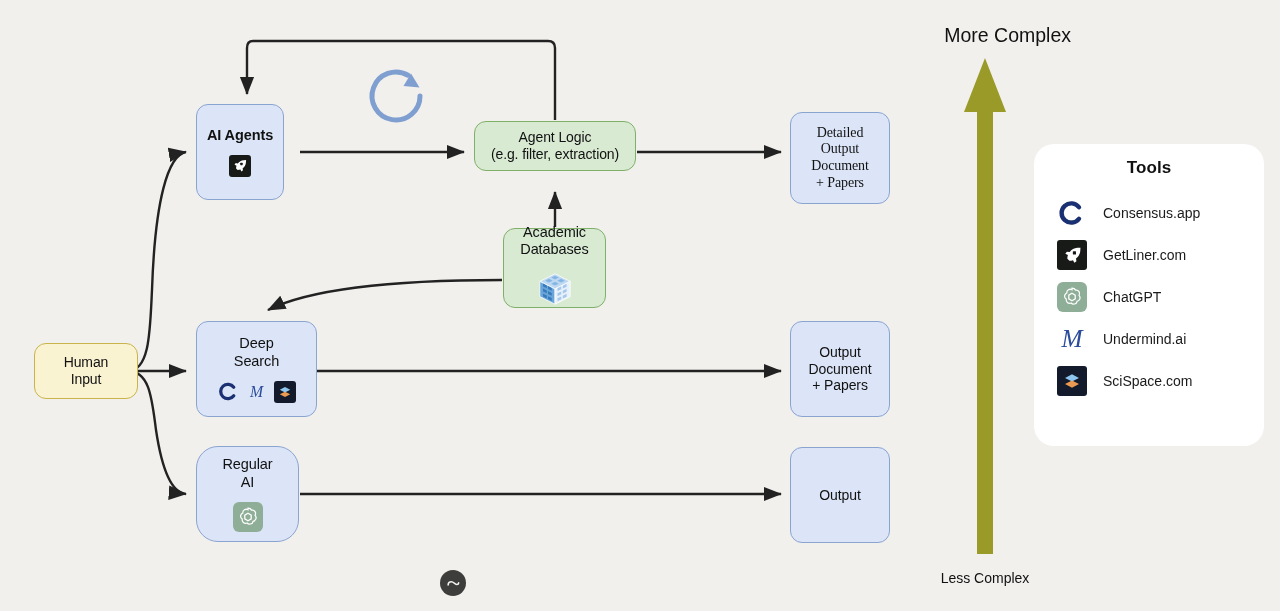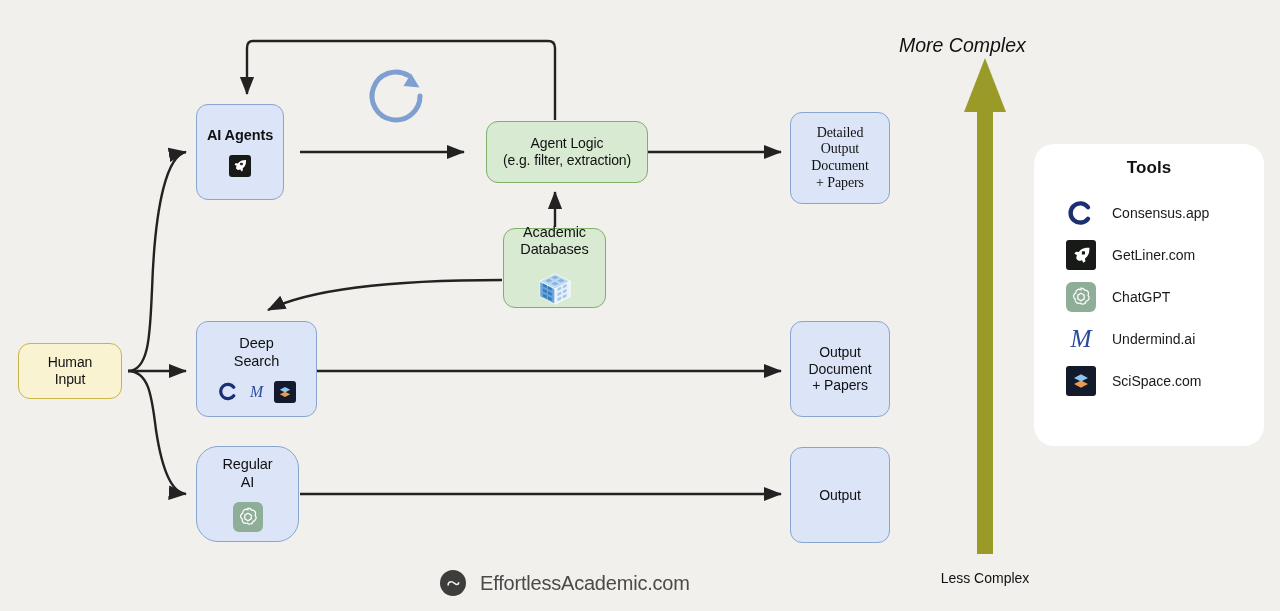--- a/index.html
+++ b/index.html
@@ -47,28 +47,29 @@
     background: #dce5f8;
     border: 1.6px solid #8aa4d0;
   }
   .node-green {
     background: #d9ead3;
     border: 1.6px solid #7fb069;
   }
   .node-yellow {
     background: #faf3d2;
     border: 1.6px solid #c8b44a;
+    margin-left: 16px;
   }
 
   
   #human-input   { left: 18px;  top: 343px; width: 104px; height: 56px; font-size: 14px; }
   #ai-agents     { left: 196px; top: 104px; width: 88px; height: 96px; font-weight: bold; }
   #deep-search   { left: 196px; top: 321px; width: 121px; height: 96px; }
   #regular-ai    { left: 196px; top: 446px; width: 103px; height: 96px; border-radius: 22px; }
-  #agent-logic   { left: 474px; top: 121px; width: 162px; height: 62px; font-size: 14px; margin-left: 12px; }
+  #agent-logic   { left: 474px; top: 121px; width: 162px; height: 50px; font-size: 14px; }
   #academic-db   { left: 503px; top: 228px; width: 103px; height: 80px; }
   #detailed-out  { left: 790px; top: 112px; width: 100px; height: 92px; font-size: 14px; font-family: Liberation Serif, serif; }
   #output-doc    { left: 790px; top: 321px; width: 100px; height: 96px; font-size: 14px; }
   #output-plain  { left: 790px; top: 447px; width: 100px; height: 96px; font-size: 14px; }
 
   .node-title { margin-bottom: 2px; }
   .node-icons {
     display: flex;
     gap: 6px;
     align-items: center;
@@ -89,25 +90,24 @@
   }
   .icon-sm { width: 22px; height: 22px; border-radius: 4px; }
   .ic-liner   { background: #171a17; border-radius: 3px; }
   .ic-chatgpt { background: #8fae97; }
   .ic-scispace{ background: #121a2b; border-radius: 3px; }
   .ic-plain   { background: transparent; }
 
   
   #more-complex {
     position: absolute;
-    left: 899px; top: 34px; width: 172px;
-    text-align: left;
+    left: 899px; top: 24px; width: 172px;
+    text-align: right;
     font-size: 19.5px;
     font-weight: 400;
-    font-style: italic;
   }
   #less-complex {
     position: absolute;
     left: 899px; top: 570px; width: 172px;
     text-align: center;
     font-size: 14px;
     font-weight: 400;
   }
 
   
@@ -124,21 +124,21 @@
     text-align: center;
     font-size: 17px;
     font-weight: 700;
     margin-bottom: 14px;
     letter-spacing: 0.1px;
   }
   .tool-row {
     display: flex;
     align-items: center;
     height: 42px;
-    padding-left: 32px;
+    padding-left: 23px;
     gap: 16px;
   }
   .tool-label { font-size: 14px; color: #1a1a1a; }
 
   
   #footer {
     position: absolute;
     left: 440px; top: 570px;
     display: flex;
     align-items: center;
@@ -374,16 +374,15 @@
       <span class="tool-label">SciSpace.com</span>
     </div>
   </div>
 
   <div id="footer">
     <span id="footer-logo">
       <svg width="18" height="18" viewBox="0 0 24 24" aria-hidden="true">
         <path d="M5.5 14.5c0-2.4 2-4.2 4.3-4.2 1.6 0 2.6.8 4.4 2.2 1.3 1 2 1.4 2.9 1.4 1.4 0 2.4-1 2.4-2.3" fill="none" stroke="#f2f0ed" stroke-width="2.1" stroke-linecap="round"></path>
       </svg>
     </span>
-    <span id="footer-text">EffortlessAcademic.com</span>
   </div>
 
 </div>
 
 </body></html>

